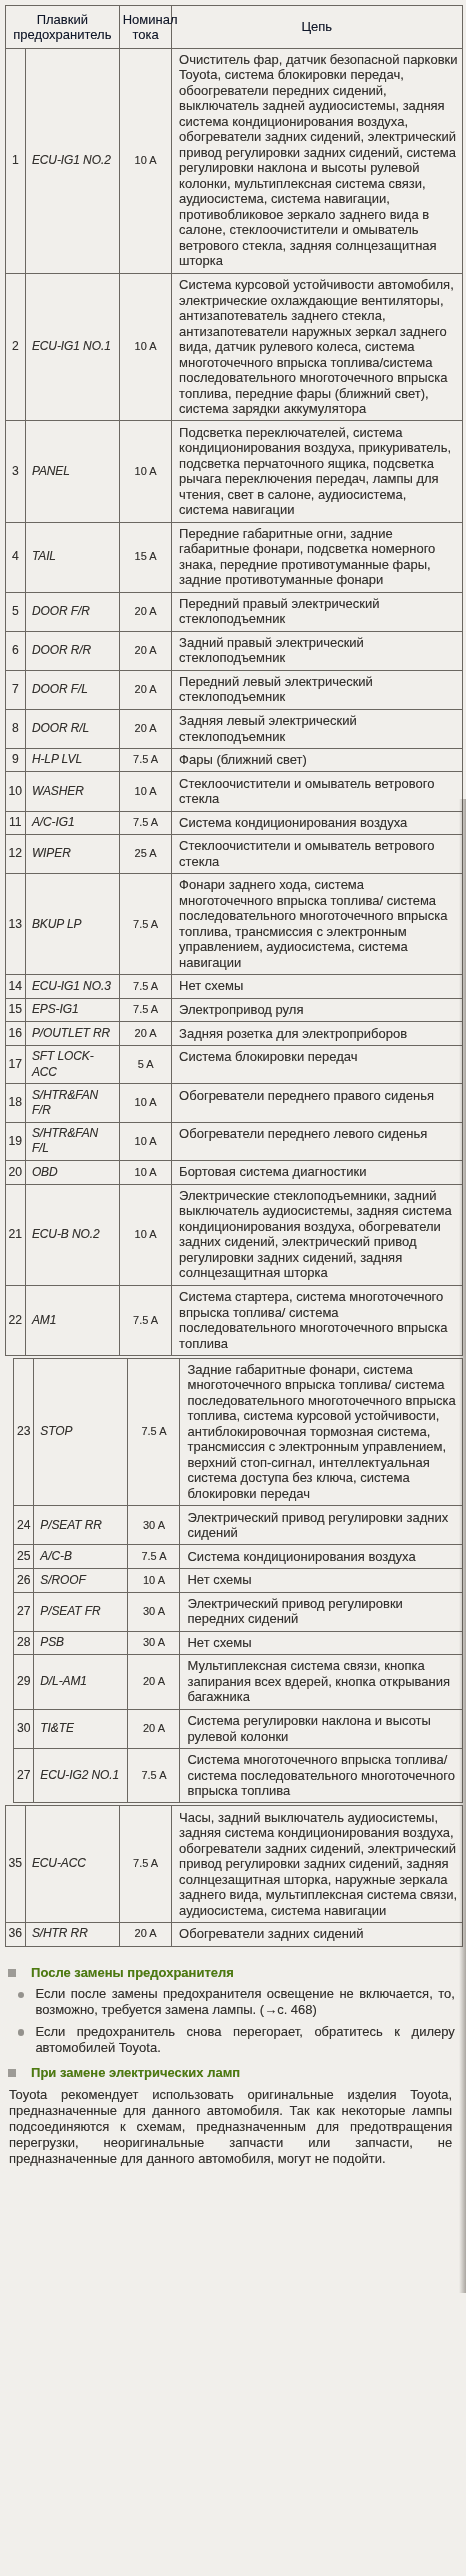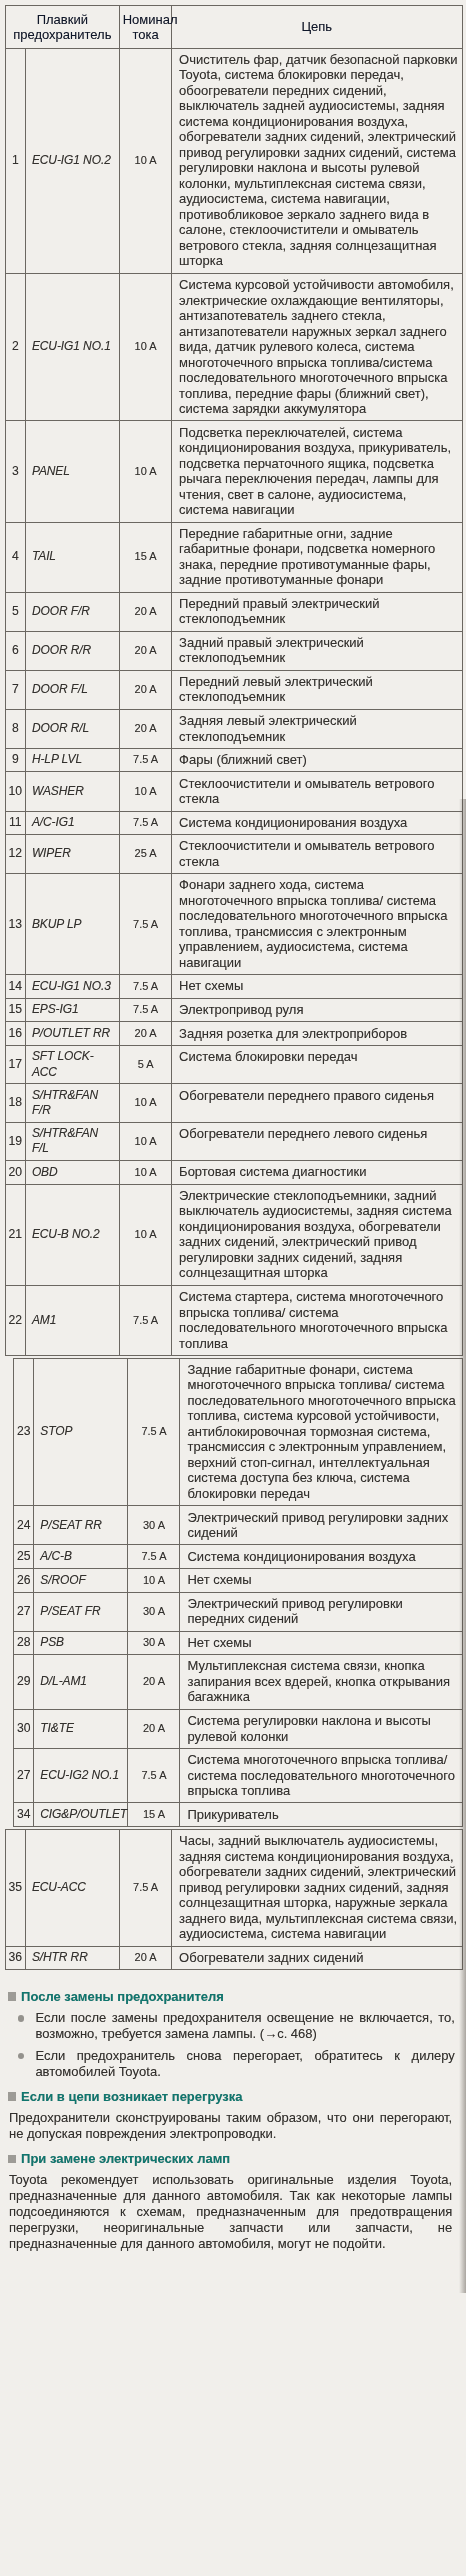--- a/index.html
+++ b/index.html
@@ -23,22 +23,22 @@
   td{font-size:13px;line-height:15.5px;padding:3.2px 5.2px;vertical-align:top;}
   .c-num{text-align:center;vertical-align:middle;font-size:12.2px;padding:3.2px 1.3px;}
   .c-name{vertical-align:middle;font-size:12px;padding-left:5.8px;letter-spacing:-0.1px;font-style:italic;}
   .c-amp{text-align:center;vertical-align:middle;font-size:11px;}
   .c-circuit{padding:3.2px 3.9px 3.9px 7px;}
   col.w-num{width:20.6px;}
   col.w-name{width:94px;}
   col.w-amp{width:52px;}
   .notes{padding:7.7px 7.7px 0 3.2px;color:#32302d;}
   .note-title{
-    display:flex;align-items:center;gap:5px;
-    font-weight:700;font-size:13px;line-height:15.5px;color:#0f766e;
+    display:flex;align-items:center;gap:15px;
+    font-weight:700;font-size:13px;line-height:15.5px;color:#4d7c0f;
     margin:9px 0 5.8px 0;
   }
   .square-icon{width:8.4px;height:8.4px;background:#9d9b96;flex:none;}
   .note-bullet{display:flex;gap:11px;margin:4.5px 0 5.8px 10.3px;text-align:justify;font-size:13px;line-height:16px;}
   .dot-icon{width:6.4px;height:6.4px;border-radius:50%;background:#94928d;margin-top:5.2px;flex:none;}
   .bullet-text{flex:1;}
   .note-paragraph{font-size:13px;line-height:16px;text-align:justify;margin:2.6px 2.6px 7.7px 1.3px;}
   .right-shadow{
     position:absolute;top:799px;right:0;width:8.4px;height:1494px;
     background:linear-gradient(to right,rgba(0,0,0,0),rgba(78,71,63,.5));
@@ -255,26 +255,20 @@
           <td class="c-name">TI&amp;TE</td>
           <td class="c-amp">20 A</td>
           <td class="c-circuit">Система регулировки наклона и высоты рулевой колонки</td>
         </tr>
         <tr>
           <td class="c-num">27</td>
           <td class="c-name">ECU-IG2 NO.1</td>
           <td class="c-amp">7.5 A</td>
           <td class="c-circuit">Система многоточечного впрыска топлива/система последовательного многоточечного впрыска топлива</td>
         </tr>
-        <tr>
-          <td class="c-num">34</td>
-          <td class="c-name">CIG&amp;P/OUTLET</td>
-          <td class="c-amp">15 A</td>
-          <td class="c-circuit">Прикуриватель</td>
-        </tr>
       </tbody>
   </table>
 
   <table class="block block3">
     <colgroup>
       <col class="w-num">
         <col class="w-name">
         <col class="w-amp">
         <col>
     </colgroup>
@@ -304,27 +298,20 @@
       <div class="note-bullet">
         <span class="dot-icon"></span>
         <span class="bullet-text">Если после замены предохранителя освещение не включается, то, возможно, требуется замена лампы. (→с. 468)</span>
       </div>
       <div class="note-bullet">
         <span class="dot-icon"></span>
         <span class="bullet-text">Если предохранитель снова перегорает, обратитесь к дилеру автомобилей Toyota.</span>
       </div>
     </div>
 
-    <div class="note-section">
-      <div class="note-title">
-        <span class="square-icon"></span>
-        <span>Если в цепи возникает перегрузка</span>
-      </div>
-      <div class="note-paragraph">Предохранители сконструированы таким образом, что они перегорают, не допуская повреждения электропроводки.</div>
-    </div>
 
     <div class="note-section">
       <div class="note-title">
         <span class="square-icon"></span>
         <span>При замене электрических ламп</span>
       </div>
       <div class="note-paragraph">Toyota рекомендует использовать оригинальные изделия Toyota, предназначенные для данного автомобиля. Так как некоторые лампы подсоединяются к схемам, предназначенным для предотвращения перегрузки, неоригинальные запчасти или запчасти, не предназначенные для данного автомобиля, могут не подойти.</div>
     </div>
 
   </div>

